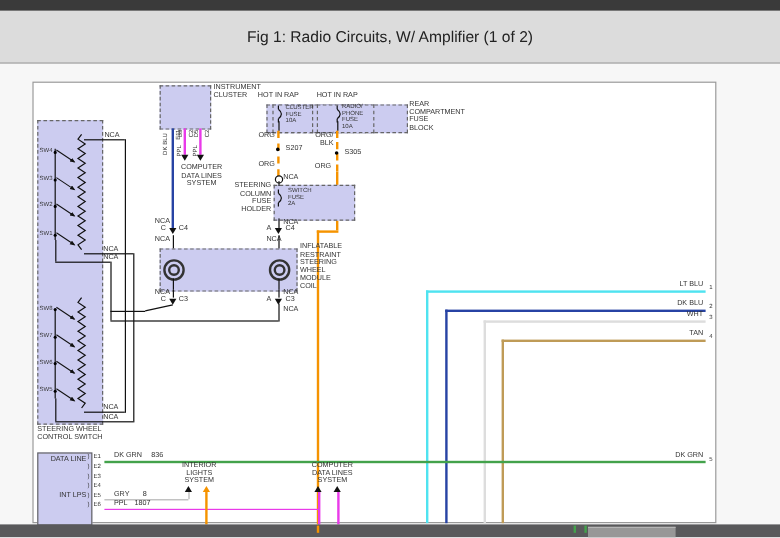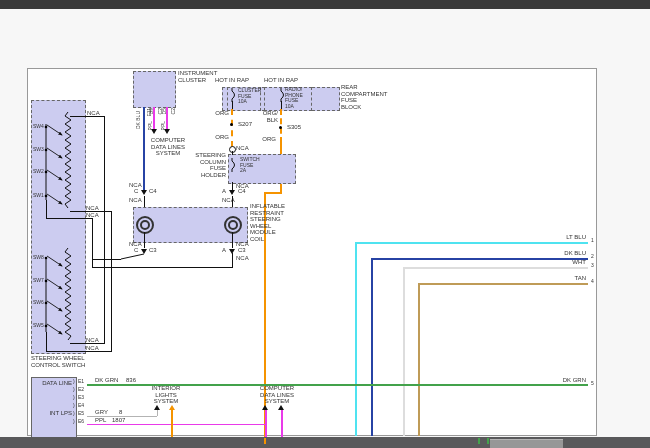--- a/index.html
+++ b/index.html
@@ -33,20 +33,23 @@
   .conncirc{position:absolute;width:5px;height:5px;border:1px solid #111;border-radius:50%;background:#fff;}
   .odash{position:absolute;width:0;border-left:2px dashed #f59300;}
   svg{position:absolute;overflow:visible;}
 </style>
 </head>
 <body>
 
 <div class="screen">
 
   <div class="topstrip"></div>
+  <div class="titlebar">
+    <div class="title">Fig 1: Radio Circuits, W/ Amplifier (1 of 2)</div>
+  </div>
   <div class="panel"></div>
 
   <svg width="0" height="0">
     <defs>
         <marker id="ah" markerWidth="6" markerHeight="6" refX="4" refY="2" orient="auto">
       <path d="M0,0L5,2L0,4z" fill="#111"></path>
         </marker>
       </defs>
   </svg>
 

